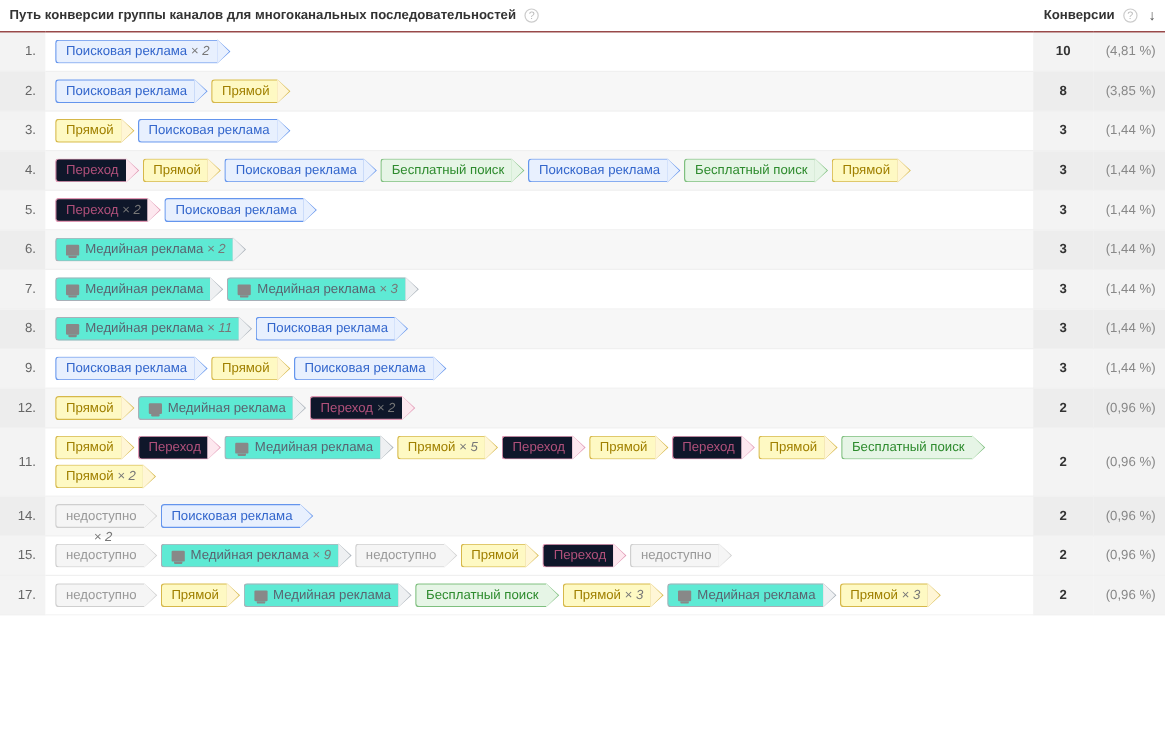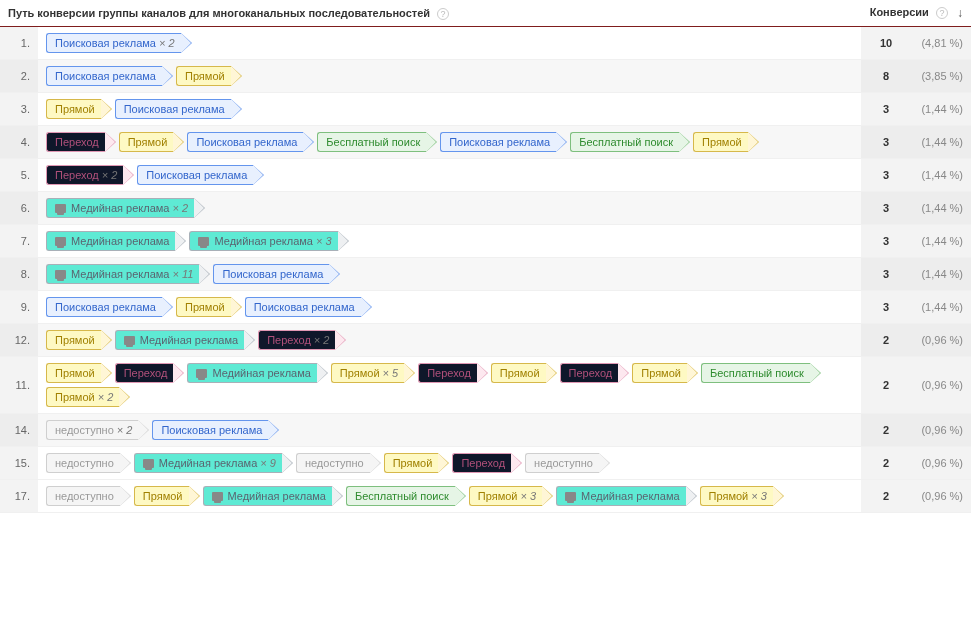--- a/index.html
+++ b/index.html
@@ -120,21 +120,21 @@
   .c-referral::after  { border-left-color:#fde8ef; }
 
   .c-organic { background:#e6f5e6; border-color:#7ebf7e; color:#2e8b2e; }
   .c-organic::before { border-left-color:#7ebf7e; }
   .c-organic::after  { border-left-color:#e6f5e6; }
 
   .c-display { background:#5eead4; border-color:#a8b0b8; color:#5a6470;justify-content:center; }
   .c-display::before { border-left-color:#a8b0b8; }
   .c-display::after  { border-left-color:#eef0f2; }
 
-  .c-unavailable { background:#f5f5f5; border-color:#cfcfcf; color:#999; }
+  .c-unavailable { background:#f5f5f5; border-color:#cfcfcf; color:#999;flex-direction:column; }
   .c-unavailable::before { border-left-color:#cfcfcf; }
   .c-unavailable::after  { border-left-color:#f5f5f5; }
 </style>
 </head>
 <body>
 
 <table>
   <thead>
     <tr>
       <th colspan="2">

